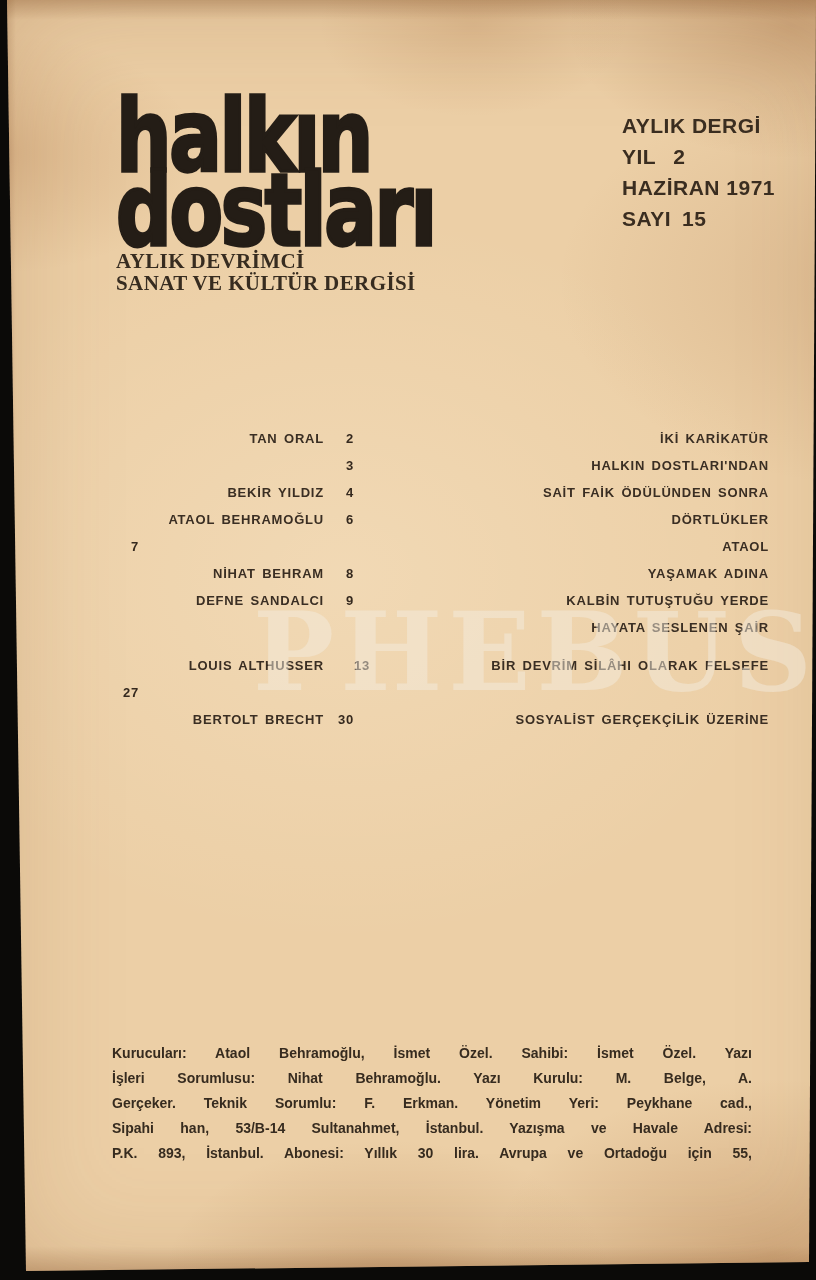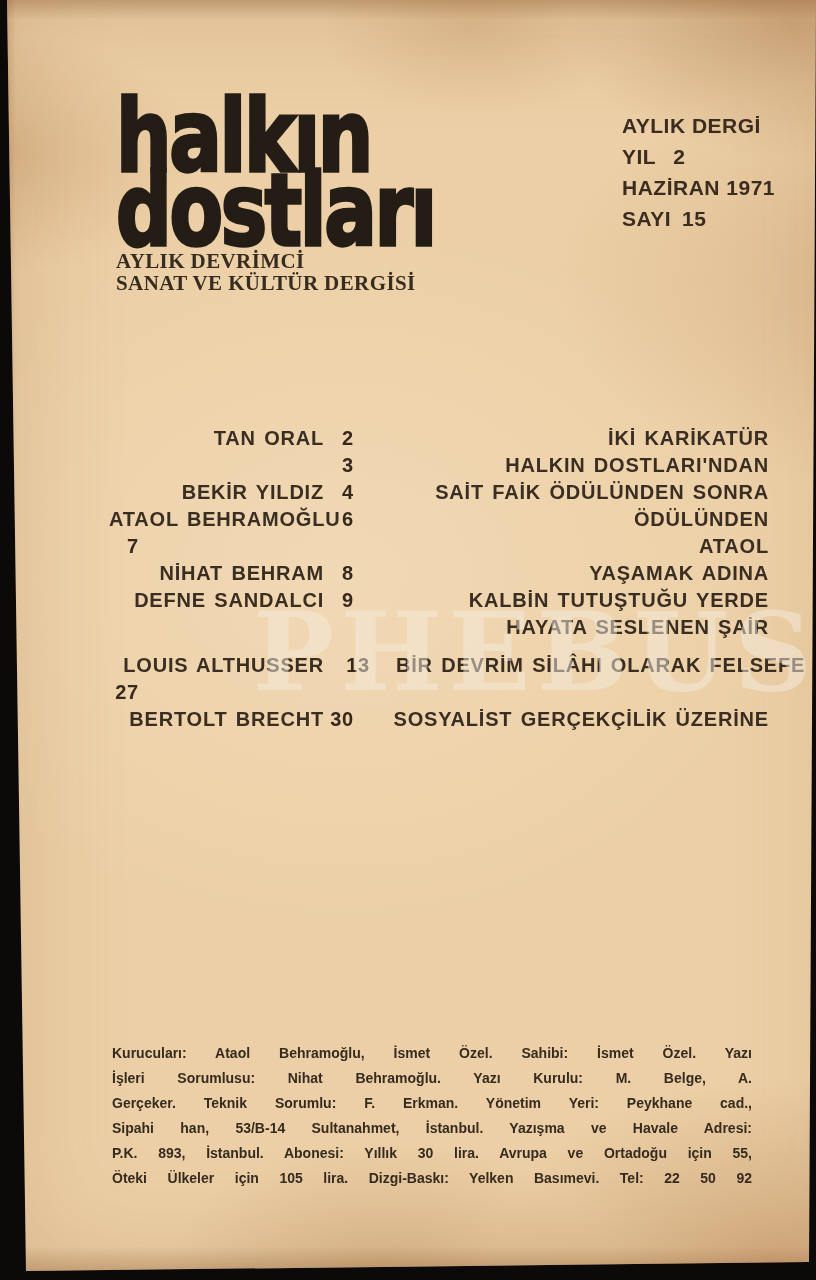--- a/index.html
+++ b/index.html
@@ -53,21 +53,21 @@
   .issue-block{
     position:absolute;left:588px;top:110px;
     font-weight:bold;font-size:21px;line-height:31px;
     letter-spacing:.5px;color:#3a2d20;white-space:nowrap;margin-left:34px;
   }
   .issue-line{height:31px;}
   .val-year{margin-left:17px;}
   .val-issue{margin-left:11px;}
   .toc{
     position:absolute;left:109px;top:425px;width:660px;
-    font-weight:bold;font-size:20px;
+    font-weight:bold;font-size:13px;
     letter-spacing:.8px;word-spacing:2px;
     color:#3a2e23;
   }
   .toc-row{display:flex;height:27px;line-height:27px;white-space:nowrap;}
   .toc-row.gap{margin-top:11px;gap:16px;}
   .toc-author{width:215px;text-align:right;flex:0 0 auto;}
   .toc-page{width:30px;text-align:right;flex:0 0 auto;color:#35291e;}
   .toc-title{margin-left:10px;flex:1 1 auto;text-align:right;}
   .watermark{
     position:absolute;left:253px;top:598px;
@@ -120,21 +120,21 @@
         <span class="toc-title">HALKIN DOSTLARI'NDAN</span>
       </div>
       <div class="toc-row">
         <span class="toc-author">BEKİR YILDIZ</span>
         <span class="toc-page">4</span>
         <span class="toc-title">SAİT FAİK ÖDÜLÜNDEN SONRA</span>
       </div>
       <div class="toc-row">
         <span class="toc-author">ATAOL BEHRAMOĞLU</span>
         <span class="toc-page">6</span>
-        <span class="toc-title">ÖDÜLÜNDEN</span>
+        <span class="toc-title">DÖRTLÜKLER</span>
       </div>
       <div class="toc-row">
         <span class="toc-page">7</span>
         <span class="toc-title">ATAOL</span>
       </div>
       <div class="toc-row">
         <span class="toc-author">NİHAT BEHRAM</span>
         <span class="toc-page">8</span>
         <span class="toc-title">YAŞAMAK ADINA</span>
       </div>
@@ -164,16 +164,15 @@
     </div>
 
   <div class="watermark">PHEBUS</div>
 
   <div class="imprint" id="imprint">
       <div class="imprint-line">Kurucuları: Ataol Behramoğlu, İsmet Özel. Sahibi: İsmet Özel. Yazı</div>
       <div class="imprint-line">İşleri Sorumlusu: Nihat Behramoğlu. Yazı Kurulu: M. Belge, A.</div>
       <div class="imprint-line">Gerçeker. Teknik Sorumlu: F. Erkman. Yönetim Yeri: Peykhane cad.,</div>
       <div class="imprint-line">Sipahi han, 53/B-14 Sultanahmet, İstanbul. Yazışma ve Havale Adresi:</div>
       <div class="imprint-line">P.K. 893, İstanbul. Abonesi: Yıllık 30 lira. Avrupa ve Ortadoğu için 55,</div>
-      <div class="imprint-line">Öteki Ülkeler için 105 lira. Dizgi-Baskı: Yelken Basımevi. Tel: 22 50 92</div>
     </div>
 
 </div>
 
 </body></html>

